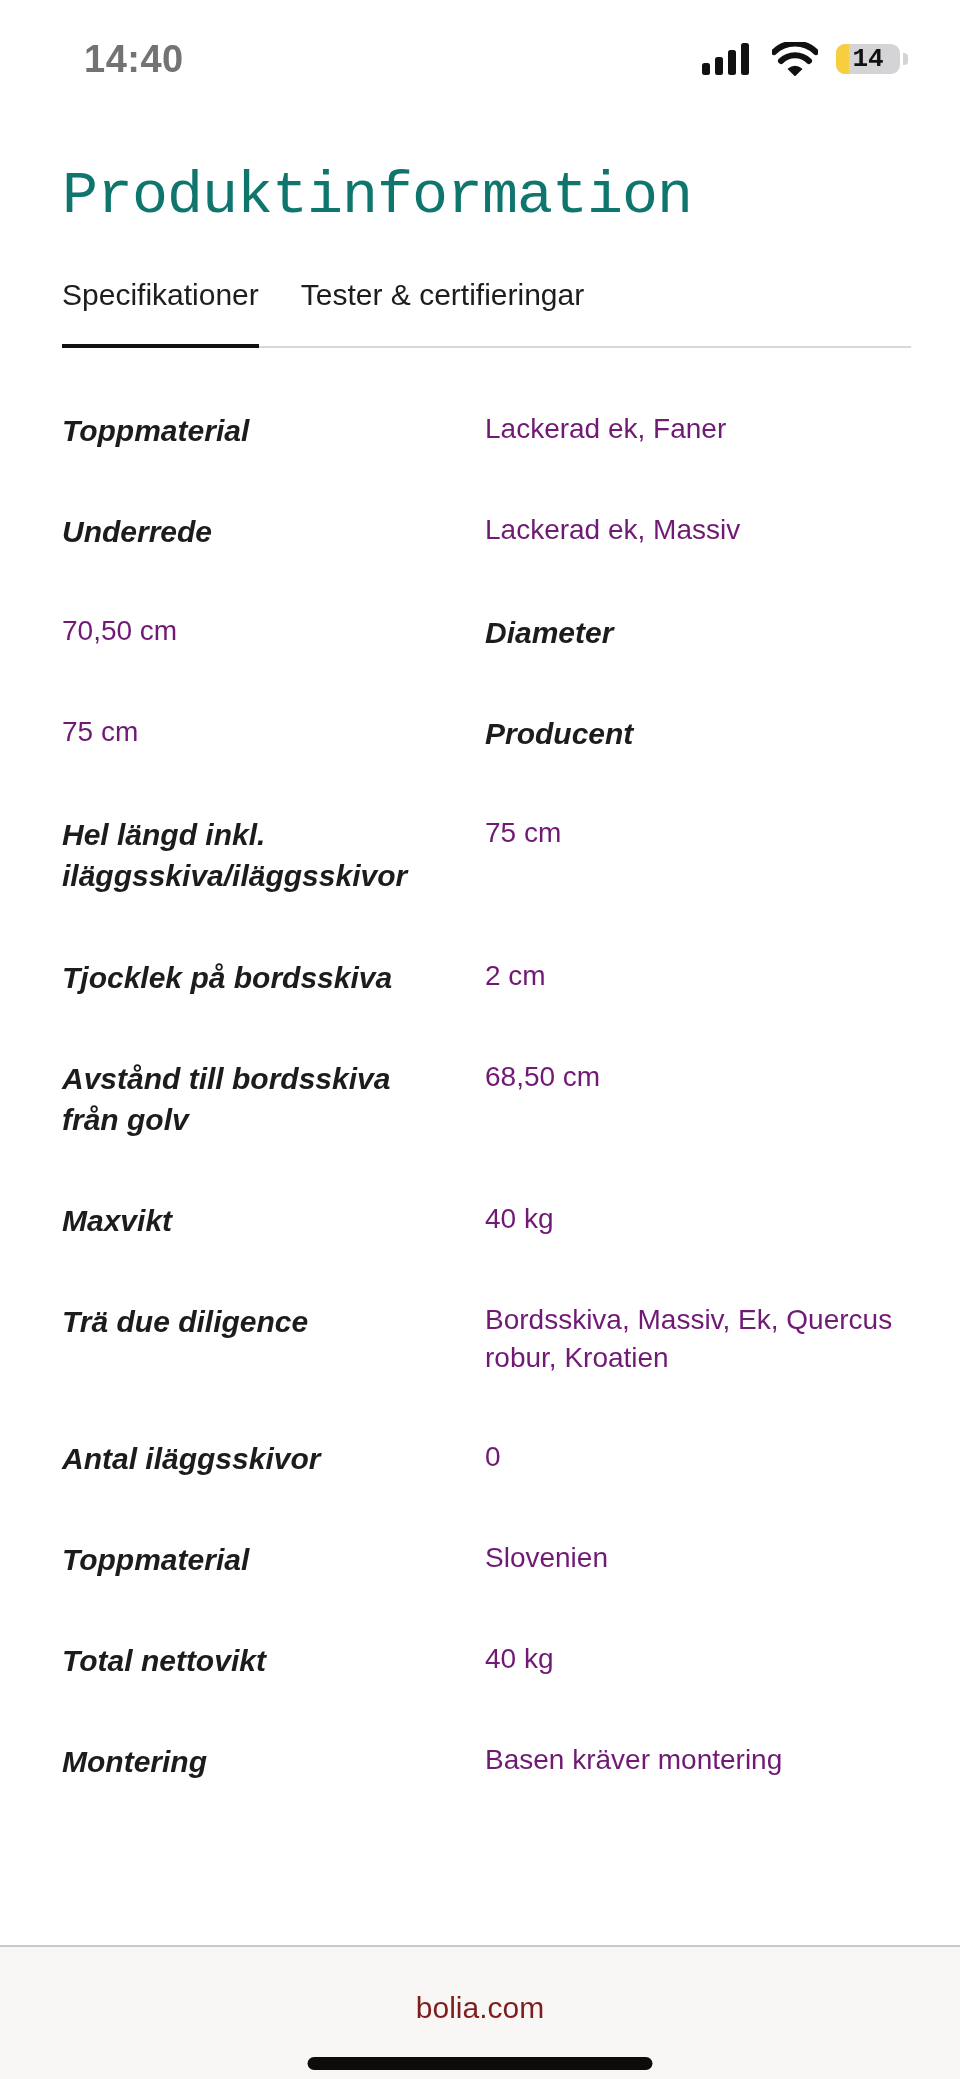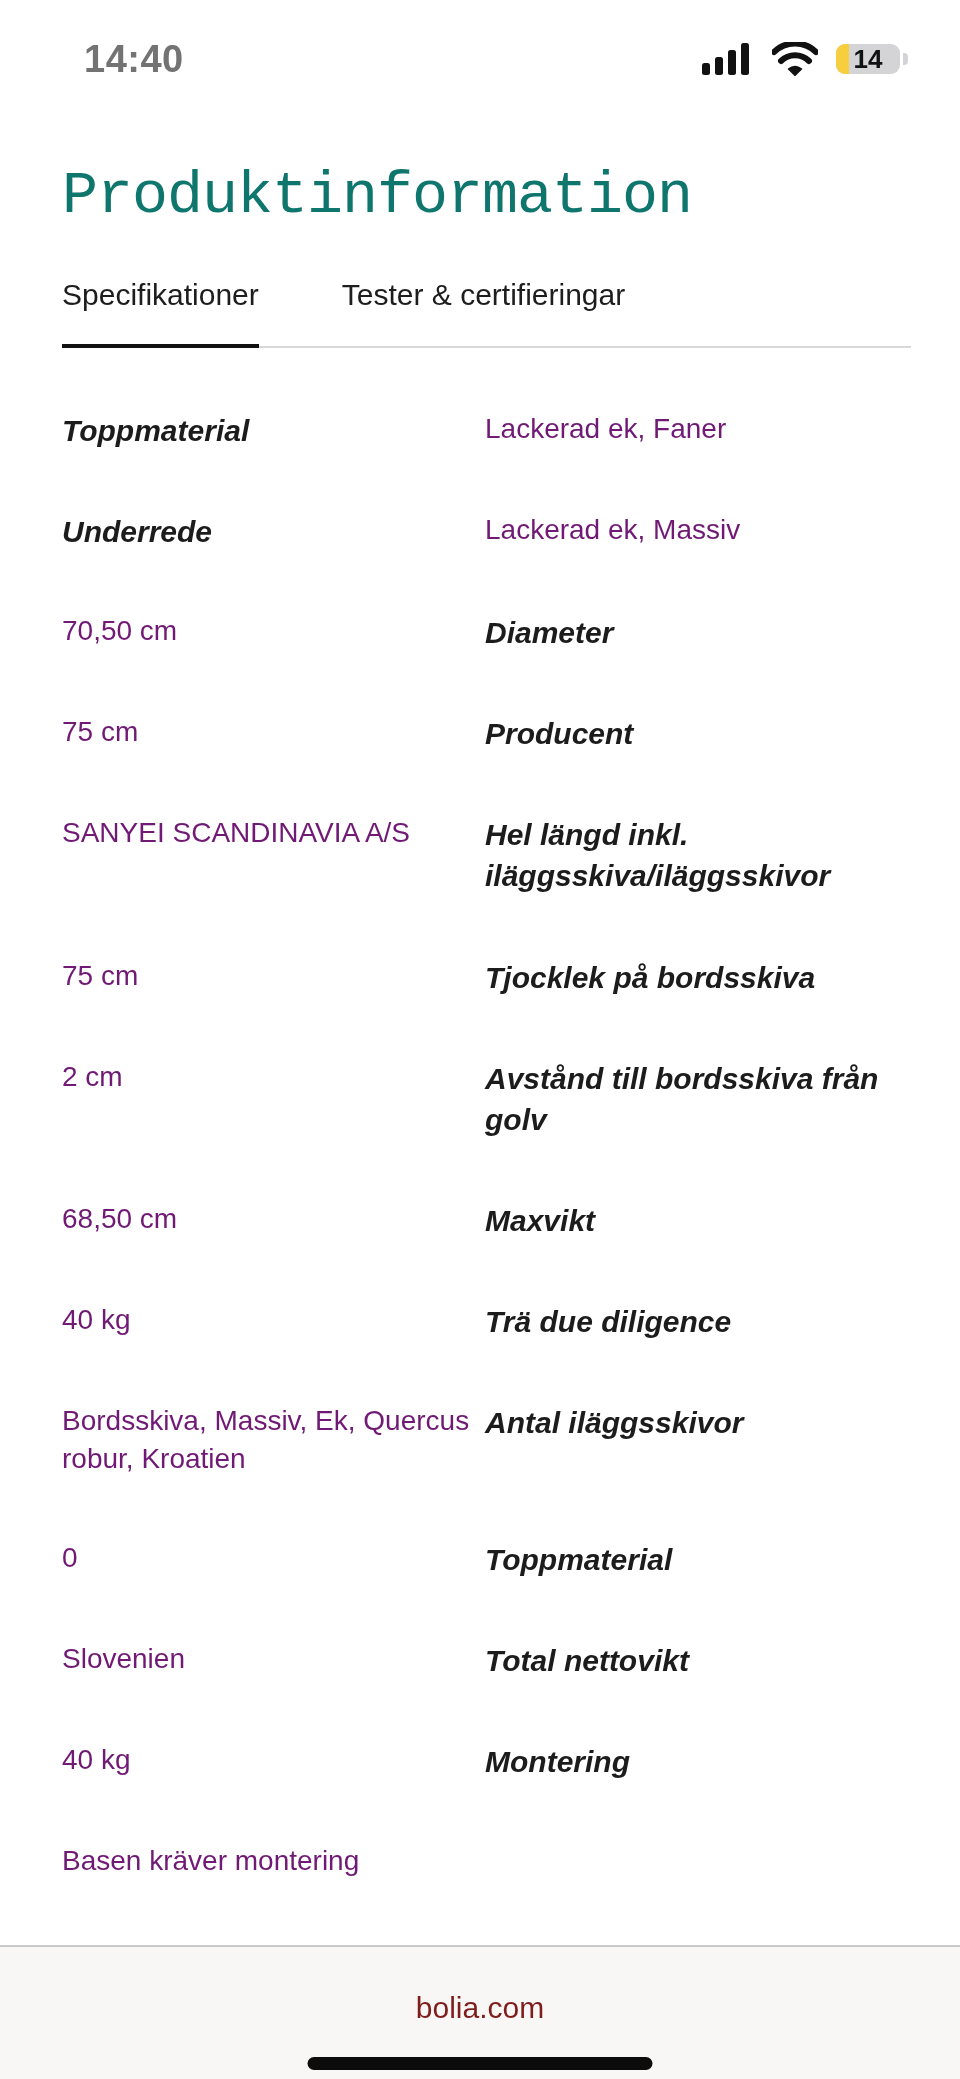--- a/index.html
+++ b/index.html
@@ -15,21 +15,21 @@
   .status-bar{
     height:104px;
     display:flex;align-items:center;
     padding:14px 52px 0 84px;
     box-sizing:border-box;
   }
   .status-time{
     font-size:38px;font-weight:700;letter-spacing:.5px;color:#737373;
   }
   .status-icons{
-    margin-left:auto;display:flex;align-items:center;gap:18px;
+    margin-left:auto;display:flex;align-items:center;gap:18px;font-family:Liberation Mono, monospace;
   }
   .battery{
     position:relative;
     width:64px;height:30px;
     background:#d4d4d6;
     border-radius:9px;
     display:flex;align-items:center;justify-content:center;
     overflow:hidden;
   }
   .battery-fill{
@@ -53,21 +53,21 @@
     font-family:Liberation Mono, monospace;
     font-weight:400;
     font-size:60px;
     line-height:1.2;
     letter-spacing:-1px;
     color:#0f766e;
   }
   
   .tabs{
     margin:46px 49px 0 62px;
-    display:flex;gap:83px;
+    display:flex;gap:42px;
     border-bottom:2px solid #d8d8d8;
   }
   .tab{
     font-size:30px;
     color:#1d1d1d;
     padding-bottom:32px;
     cursor:pointer;
     margin-bottom:-2px;
   }
   .tab.active{
@@ -145,21 +145,20 @@
 
   <div class="spec-table">
       <div class="spec-label">Toppmaterial</div>
       <div class="spec-value">Lackerad ek, Faner</div>
       <div class="spec-label">Underrede</div>
       <div class="spec-value">Lackerad ek, Massiv</div>
       <div class="spec-value">70,50 cm</div>
       <div class="spec-label">Diameter</div>
       <div class="spec-value">75 cm</div>
       <div class="spec-label">Producent</div>
-      <div class="spec-value">SANYEI SCANDINAVIA A/S</div>
       <div class="spec-label">Hel längd inkl. iläggsskiva/iläggsskivor</div>
       <div class="spec-value">75 cm</div>
       <div class="spec-label">Tjocklek på bordsskiva</div>
       <div class="spec-value">2 cm</div>
       <div class="spec-label">Avstånd till bordsskiva från golv</div>
       <div class="spec-value">68,50 cm</div>
       <div class="spec-label">Maxvikt</div>
       <div class="spec-value">40 kg</div>
       <div class="spec-label">Trä due diligence</div>
       <div class="spec-value">Bordsskiva, Massiv, Ek, Quercus robur, Kroatien</div>

